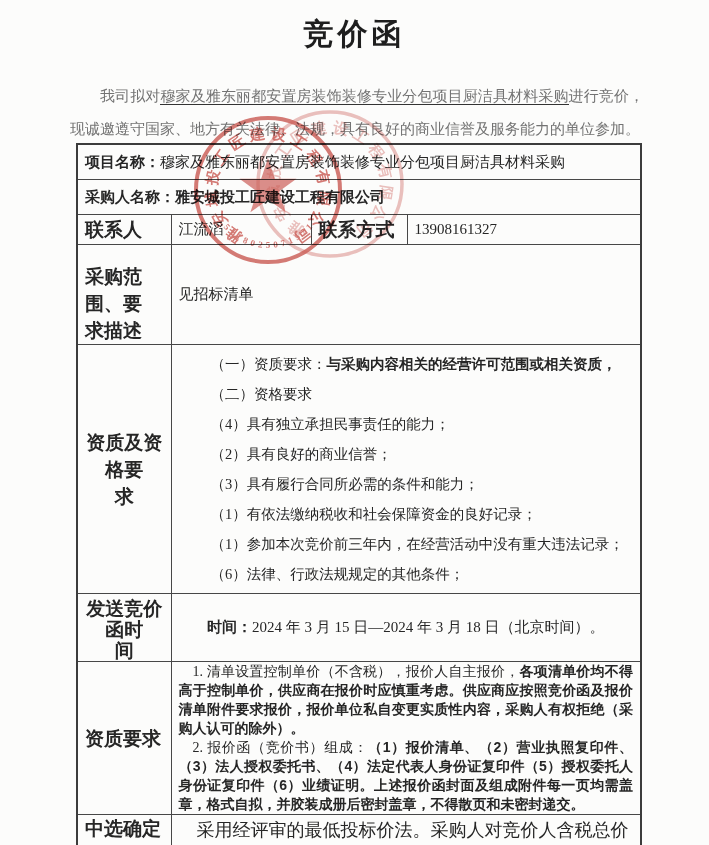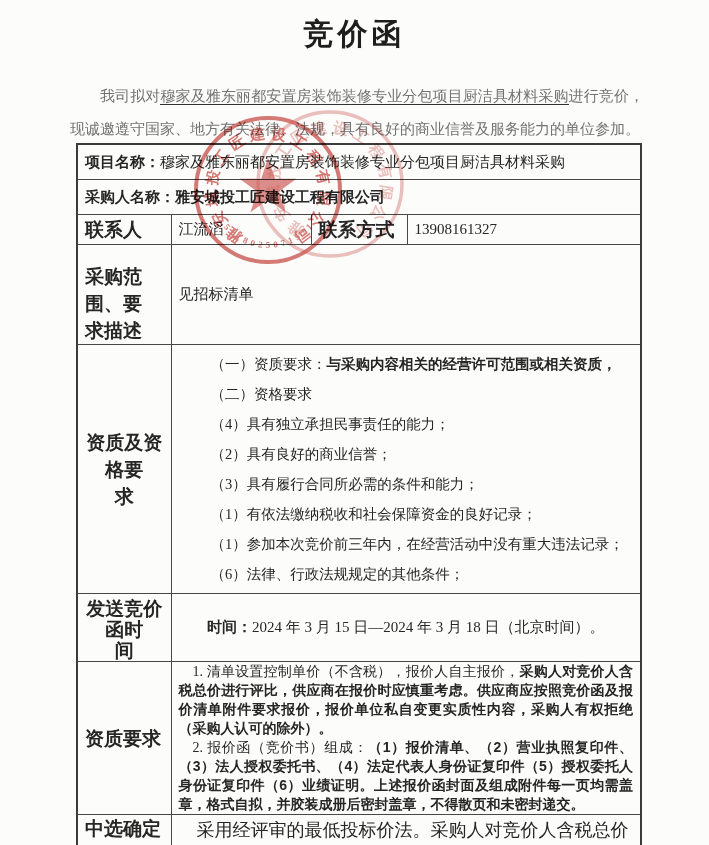--- a/index.html
+++ b/index.html
@@ -100,21 +100,21 @@
       <td class="lab">
             <span style="display:block">发送竞价函时</span>
             <span style="display:block">间</span>
           </td>
       <td colspan="3" class="send-val"><span class="sans">时间：</span><span>2024 年 3 月 15 日—2024 年 3 月 18 日（北京时间）。</span></td>
     </tr>
 
     <tr class="r7">
       <td class="lab">资质要求</td>
       <td colspan="3">
-        <p class="qp"><span>1. 清单设置控制单价（不含税），报价人自主报价，</span><span class="b">采购人对竞价人含税总价进行评比，供应商在报价时应慎重考虑。供应商应按照竞价函及报价清单附件要求报价，报价单位私自变更实质性内容，采购人有权拒绝（采购人认可的除外）。</span></p>
+        <p class="qp"><span>1. 清单设置控制单价（不含税），报价人自主报价，</span><span class="b">各项清单价均不得高于控制单价，供应商在报价时应慎重考虑。供应商应按照竞价函及报价清单附件要求报价，报价单位私自变更实质性内容，采购人有权拒绝（采购人认可的除外）。</span></p>
         <p class="qp"><span>2. 报价函（竞价书）组成：</span><span class="b">（1）报价清单、（2）营业执照复印件、（3）法人授权委托书、（4）法定代表人身份证复印件（5）授权委托人身份证复印件（6）业绩证明。上述报价函封面及组成附件每一页均需盖章，格式自拟，并胶装成册后密封盖章，不得散页和未密封递交。</span></p>
       </td>
     </tr>
 
     <tr class="r8">
       <td class="lab" style="vertical-align:middle;">中选确定方式</td>
       <td colspan="3" class="sel-val">采用经评审的最低投标价法。采购人对竞价人含税总价进行评比</td>
     </tr>
 
   </tbody>

